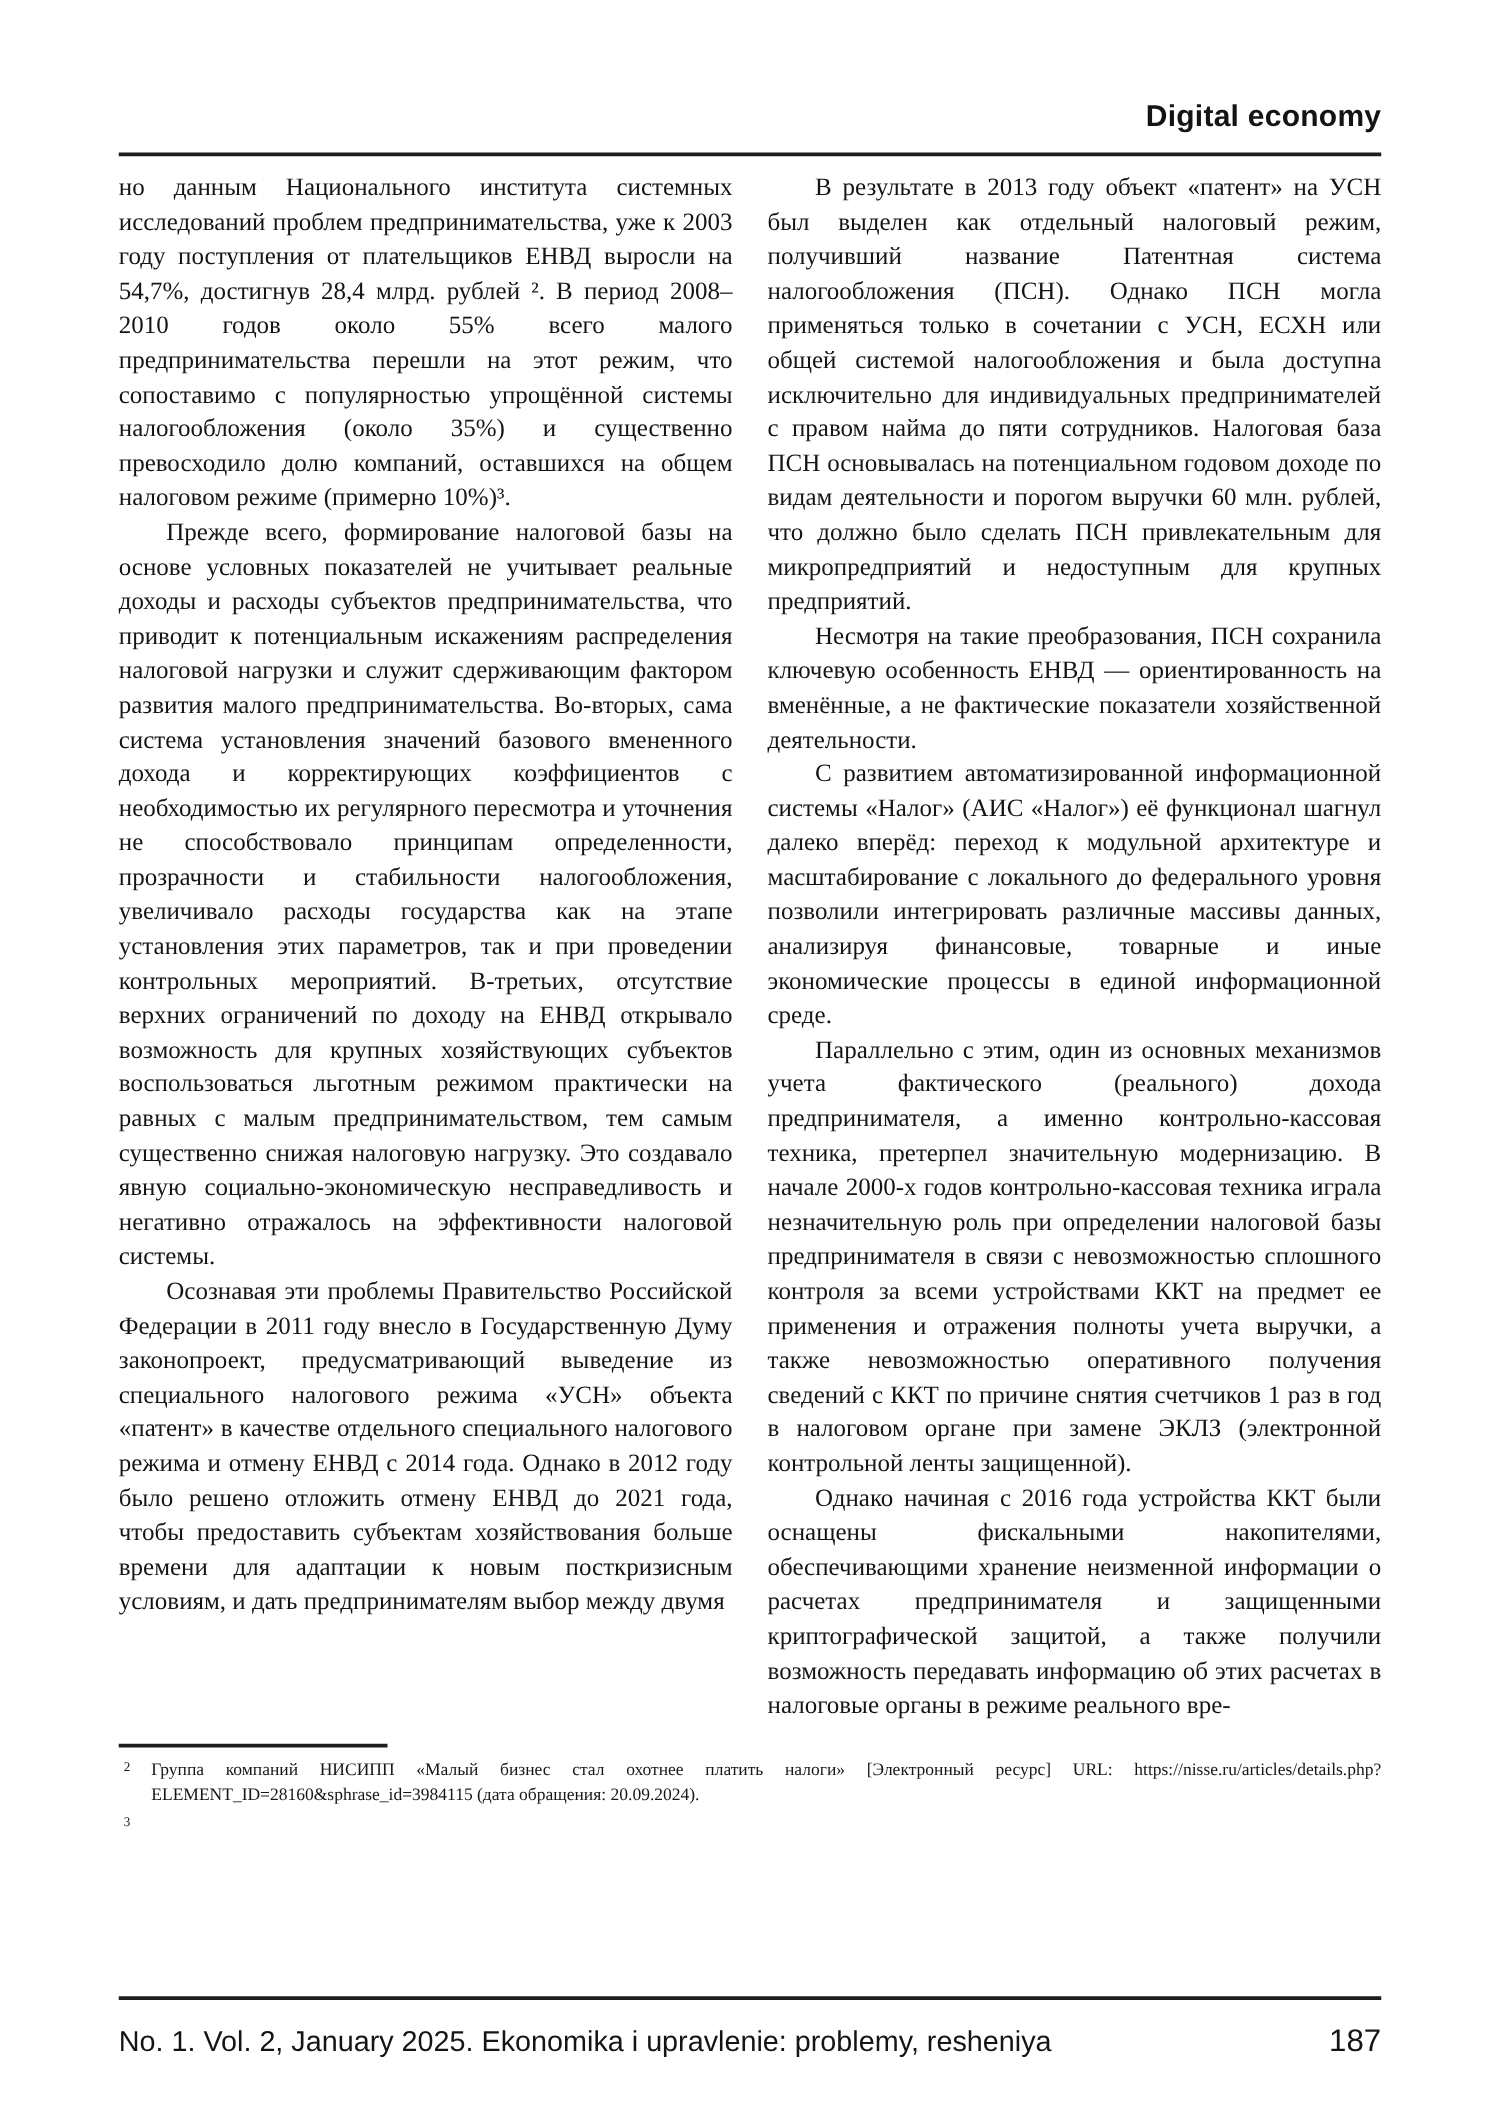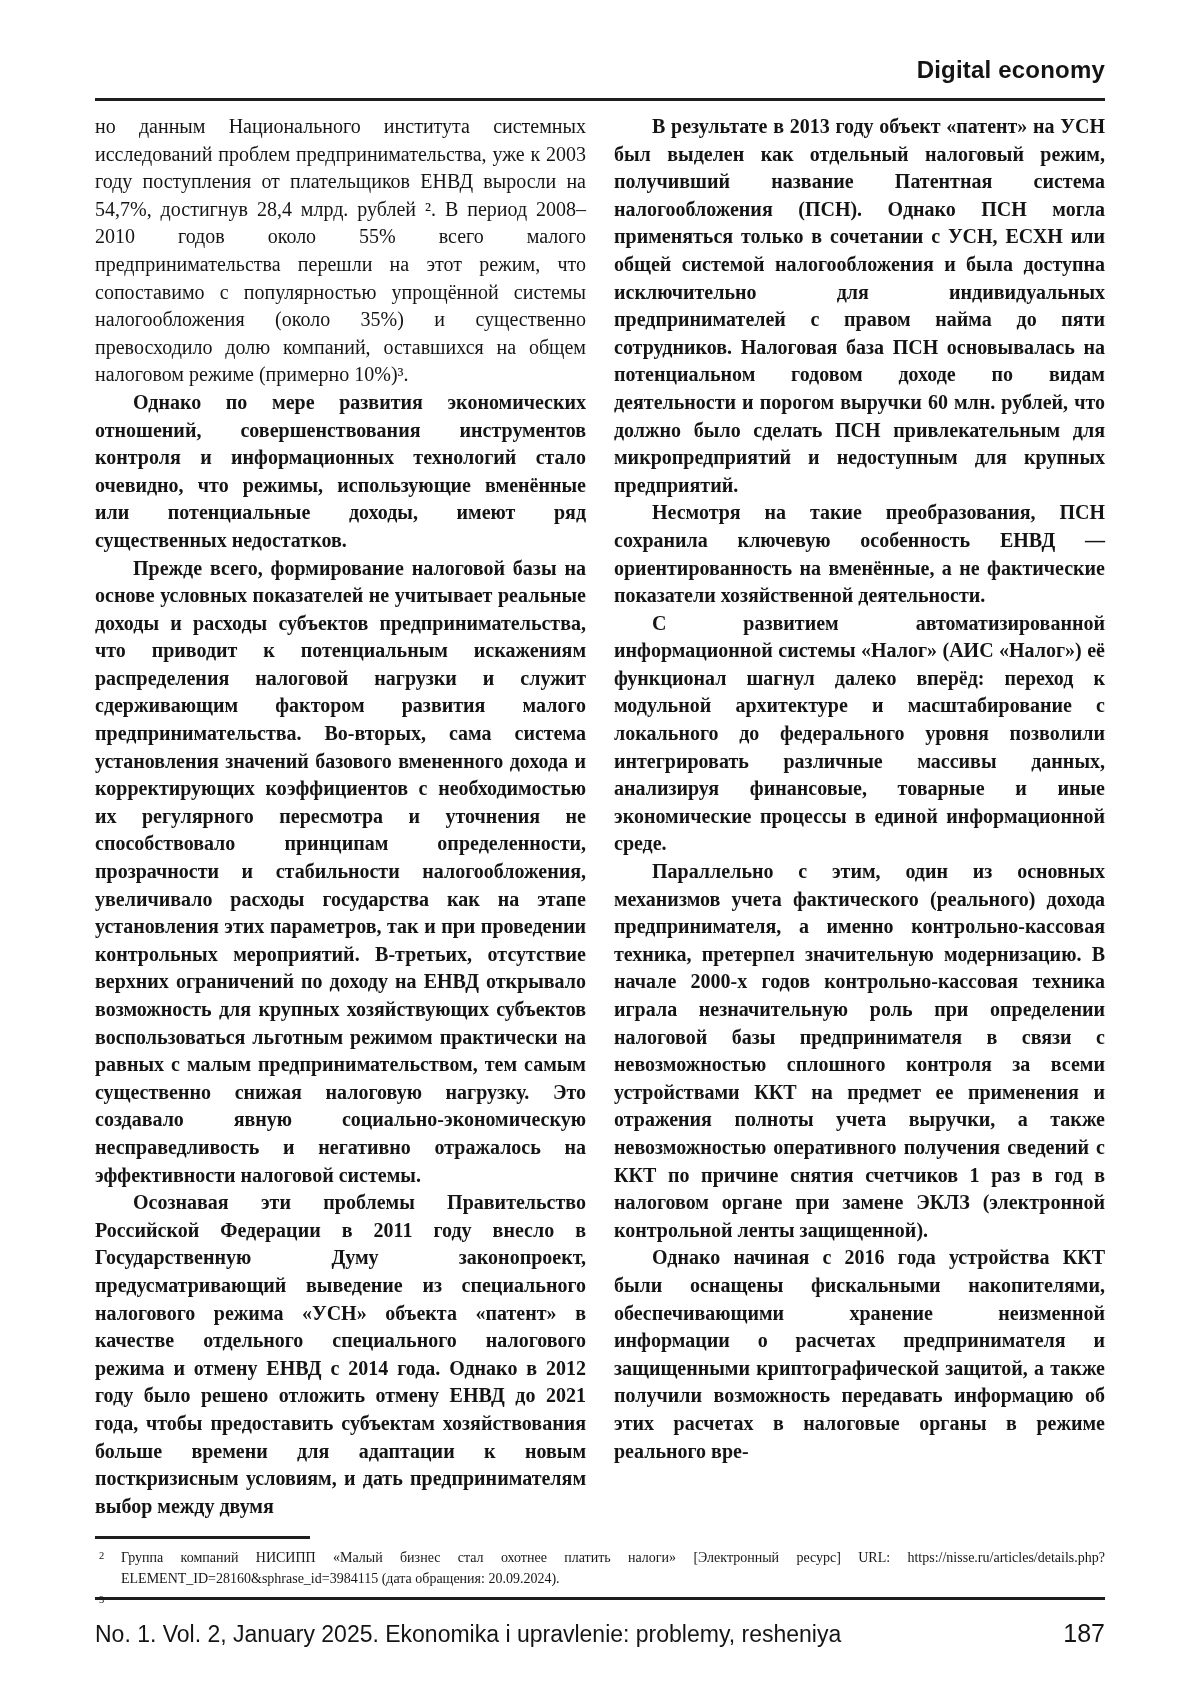--- a/index.html
+++ b/index.html
@@ -7,21 +7,21 @@
     width: 1200px; height: 1698px;
     font-family: "Liberation Serif", serif;
     color: #141414;
     position: relative;
     overflow: hidden;
   }
   .page {
     position: relative;
     box-sizing: border-box;
     width: 1200px; height: 1698px;
-    padding: 56px 95px 0 95px;
+    padding: 80px 95px 0 95px;
   }
   .running-head {
     text-align: right;
     font-family: "Liberation Sans", sans-serif;
     font-weight: bold;
     font-size: 24px;
     line-height: 28px;
     margin-bottom: 14px;
     letter-spacing: 0.2px;
   }
@@ -36,21 +36,21 @@
   }
   .col {
     width: 492px;
     text-align: justify;
     font-size: 20px;
     line-height: 27.6px;
     hyphens: auto;
     -webkit-hyphens: auto;
   }
   .col p { margin: 0; }
-  .col p.indent { text-indent: 38px; font-weight: bold; }
+  .col p.indent { text-indent: 38px; }
   .footnotes {
     margin-top: 16px;
     font-size: 14px;
     line-height: 20.5px;
     color: #161616;
   }
   .fn-rule {
     width: 215px;
     border-top: 3px solid #1e1e1e;
     margin-bottom: 9px;
@@ -93,21 +93,20 @@
   <div class="running-head">
     <span>Digital economy</span>
   </div>
 
   <div class="header-rule"></div>
 
   <div class="columns">
 
     <div class="col">
       <p class="para">но данным Национального института системных исследований проблем предпринимательства, уже к 2003 году поступления от плательщиков ЕНВД выросли на 54,7%, достигнув 28,4 млрд. рублей ². В период 2008–2010 годов около 55% всего малого предпринимательства перешли на этот режим, что сопоставимо с популярностью упрощённой системы налогообложения (около 35%) и существенно превосходило долю компаний, оставшихся на общем налоговом режиме (примерно 10%)³.</p>
-      <p class="para indent">Однако по мере развития экономических отношений, совершенствования инструментов контроля и информационных технологий стало очевидно, что режимы, использующие вменённые или потенциальные доходы, имеют ряд существенных недостатков.</p>
       <p class="para indent">Прежде всего, формирование налоговой базы на основе условных показателей не учитывает реальные доходы и расходы субъектов предпринимательства, что приводит к потенциальным искажениям распределения налоговой нагрузки и служит сдерживающим фактором развития малого предпринимательства. Во-вторых, сама система установления значений базового вмененного дохода и корректирующих коэффициентов с необходимостью их регулярного пересмотра и уточнения не способствовало принципам определенности, прозрачности и стабильности налогообложения, увеличивало расходы государства как на этапе установления этих параметров, так и при проведении контрольных мероприятий. В-третьих, отсутствие верхних ограничений по доходу на ЕНВД открывало возможность для крупных хозяйствующих субъектов воспользоваться льготным режимом практически на равных с малым предпринимательством, тем самым существенно снижая налоговую нагрузку. Это создавало явную социально-экономическую несправедливость и негативно отражалось на эффективности налоговой системы.</p>
       <p class="para indent">Осознавая эти проблемы Правительство Российской Федерации в 2011 году внесло в Государственную Думу законопроект, предусматривающий выведение из специального налогового режима «УСН» объекта «патент» в качестве отдельного специального налогового режима и отмену ЕНВД с 2014 года. Однако в 2012 году было решено отложить отмену ЕНВД до 2021 года, чтобы предоставить субъектам хозяйствования больше времени для адаптации к новым посткризисным условиям, и дать предпринимателям выбор между двумя</p>
     </div>
 
     <div class="col">
       <p class="para indent">В результате в 2013 году объект «патент» на УСН был выделен как отдельный налоговый режим, получивший название Патентная система налогообложения (ПСН). Однако ПСН могла применяться только в сочетании с УСН, ЕСХН или общей системой налогообложения и была доступна исключительно для индивидуальных предпринимателей с правом найма до пяти сотрудников. Налоговая база ПСН основывалась на потенциальном годовом доходе по видам деятельности и порогом выручки 60 млн. рублей, что должно было сделать ПСН привлекательным для микропредприятий и недоступным для крупных предприятий.</p>
       <p class="para indent">Несмотря на такие преобразования, ПСН сохранила ключевую особенность ЕНВД — ориентированность на вменённые, а не фактические показатели хозяйственной деятельности.</p>
       <p class="para indent">С развитием автоматизированной информационной системы «Налог» (АИС «Налог») её функционал шагнул далеко вперёд: переход к модульной архитектуре и масштабирование с локального до федерального уровня позволили интегрировать различные массивы данных, анализируя финансовые, товарные и иные экономические процессы в единой информационной среде.</p>
       <p class="para indent">Параллельно с этим, один из основных механизмов учета фактического (реального) дохода предпринимателя, а именно контрольно-кассовая техника, претерпел значительную модернизацию. В начале 2000-х годов контрольно-кассовая техника играла незначительную роль при определении налоговой базы предпринимателя в связи с невозможностью сплошного контроля за всеми устройствами ККТ на предмет ее применения и отражения полноты учета выручки, а также невозможностью оперативного получения сведений с ККТ по причине снятия счетчиков 1 раз в год в налоговом органе при замене ЭКЛЗ (электронной контрольной ленты защищенной).</p>
       <p class="para indent">Однако начиная с 2016 года устройства ККТ были оснащены фискальными накопителями, обеспечивающими хранение неизменной информации о расчетах предпринимателя и защищенными криптографической защитой, а также получили возможность передавать информацию об этих расчетах в налоговые органы в режиме реального вре-</p>

